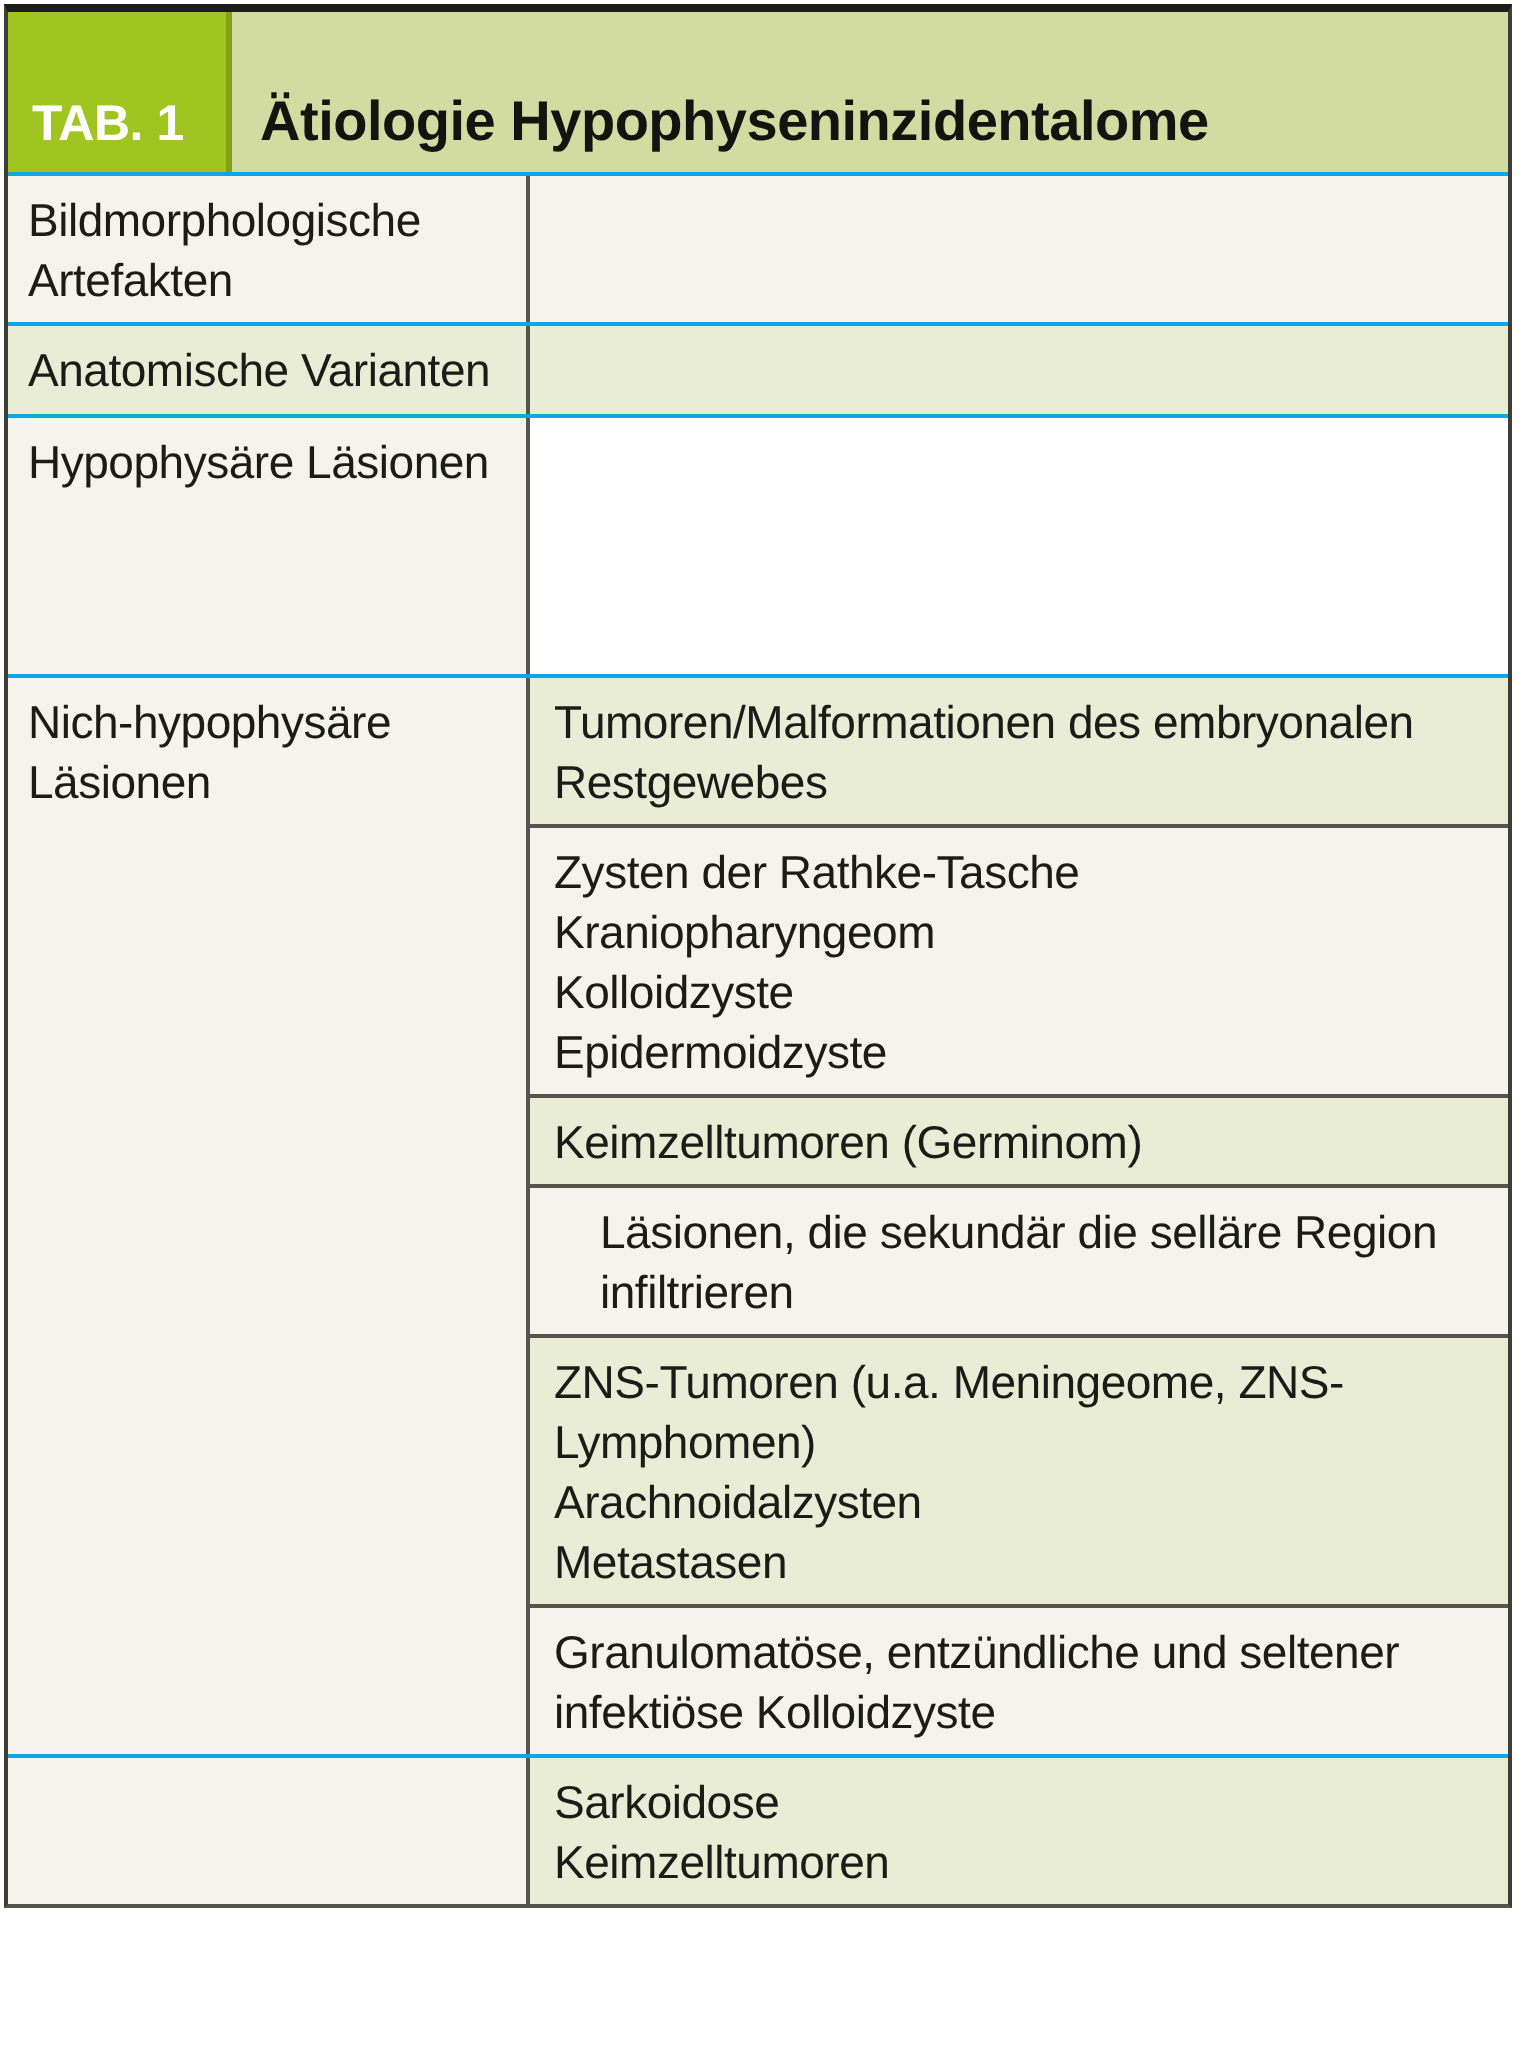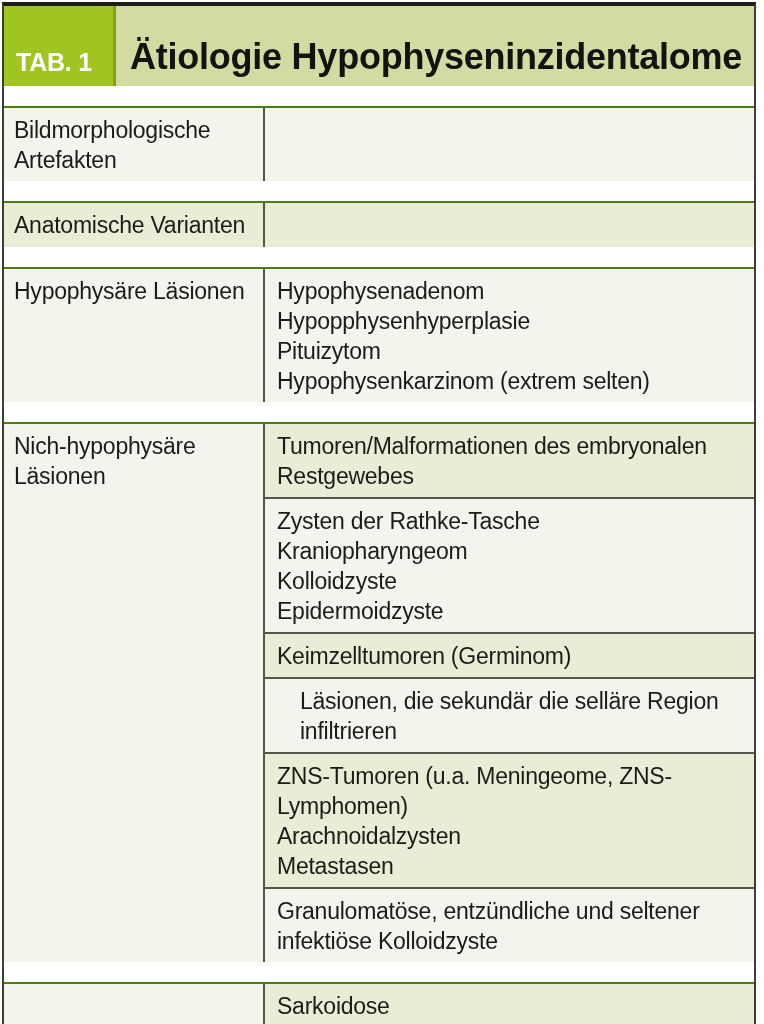--- a/index.html
+++ b/index.html
@@ -47,29 +47,28 @@
     font-weight: bold;
     font-size: 25px;
     line-height: 1;
   }
   .hdr-title {
     flex: 1;
     display: flex;
     align-items: flex-end;
     padding: 0 0 11px 14px;
     font-weight: bold;
-    font-size: 36px;
+    font-size: 28px;
     line-height: 1;
     color: #13130f;
   }
   
   .row {
     display: flex;
-    border-top: 2px solid #4d7c0f;
-    margin-top: 20px;
+    border-top: 2px solid #0ea5e9;
   }
   .cl {
     width: 261px;
     border-right: 2px solid #55554c;
     box-sizing: border-box;
     padding: 7px 10px 6px 10px;
     font-size: 23px;
     line-height: 30px;
   }
   .cr {
@@ -129,26 +128,20 @@
       <div class="cl green h44">
         <span class="line">Anatomische Varianten</span>
       </div>
       <div class="cr green h44"></div>
     </div>
 
     <div class="row">
       <div class="cl white h128">
         <span class="line">Hypophysäre Läsionen</span>
       </div>
-      <div class="cr white h128">
-        <span class="line">Hypophysenadenom</span>
-        <span class="line">Hypopphysenhyperplasie</span>
-        <span class="line">Pituizytom</span>
-        <span class="line">Hypophysenkarzinom (extrem selten)</span>
-      </div>
     </div>
 
     <div class="row">
       <div class="cl white">
         <span class="line">Nich-hypophysäre Läsionen</span>
       </div>
       <div class="subs">
 
         <div class="sub green h72">
           <span class="line">Tumoren/Malformationen des embryonalen Restgewebes</span>

